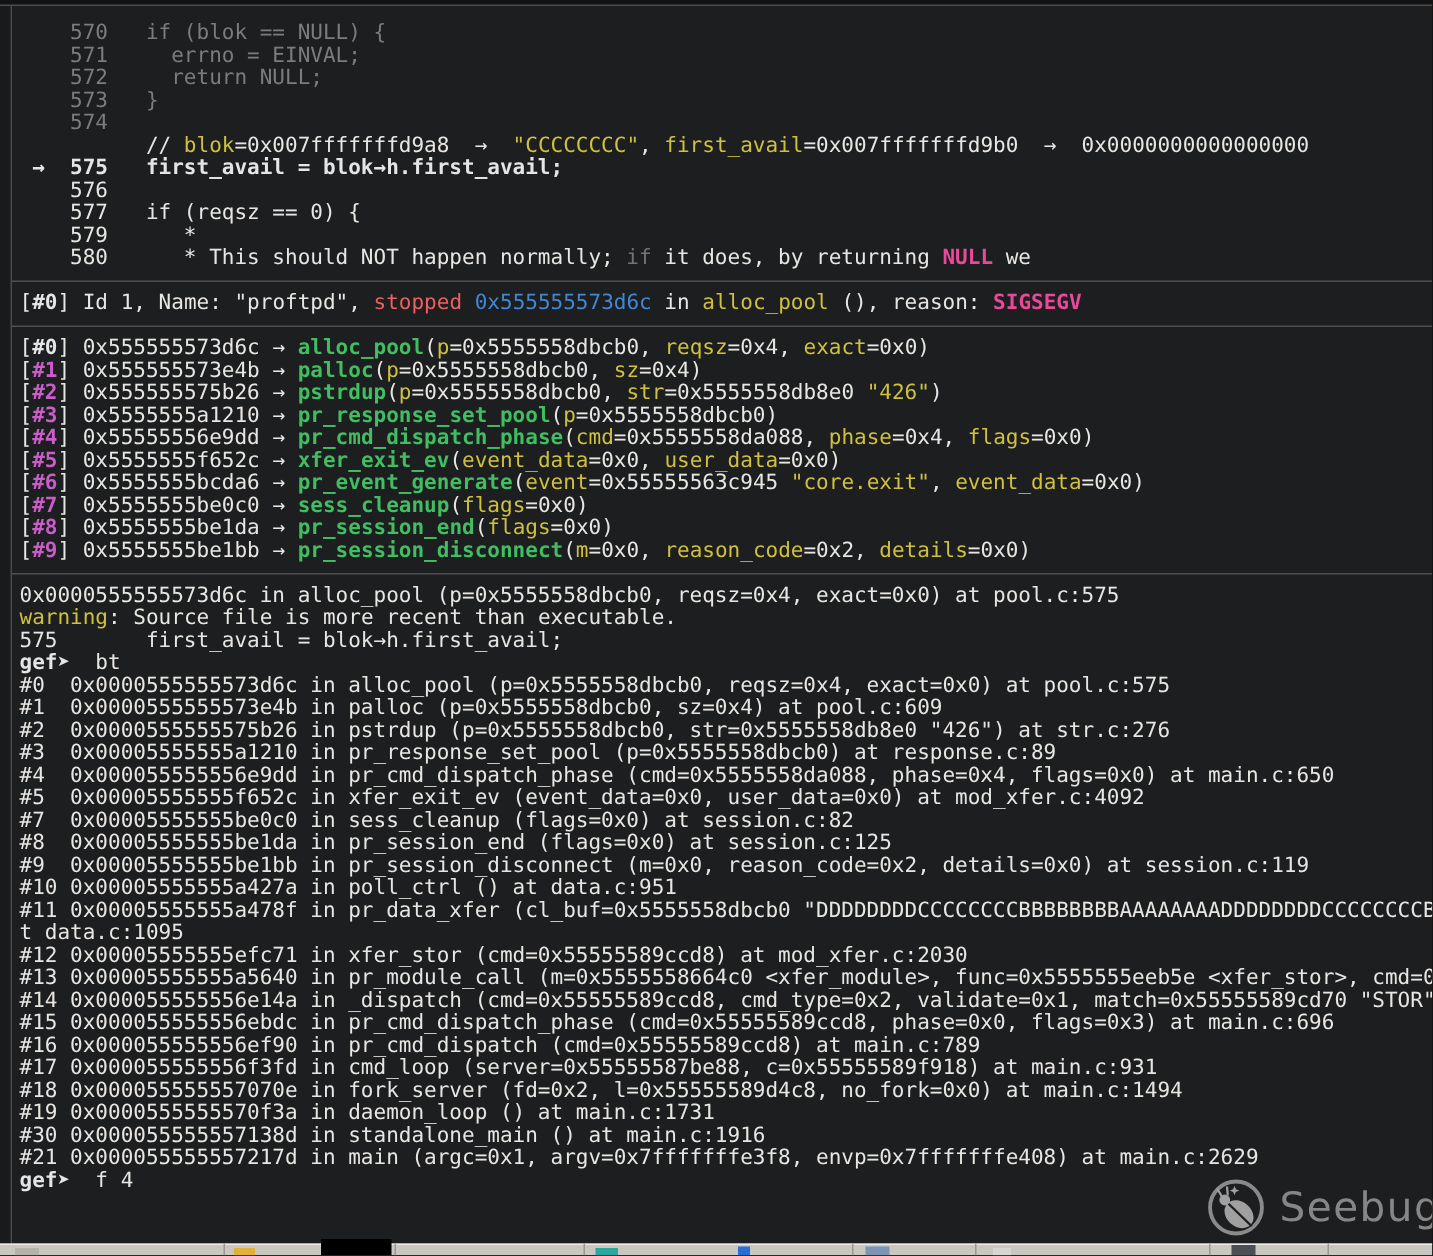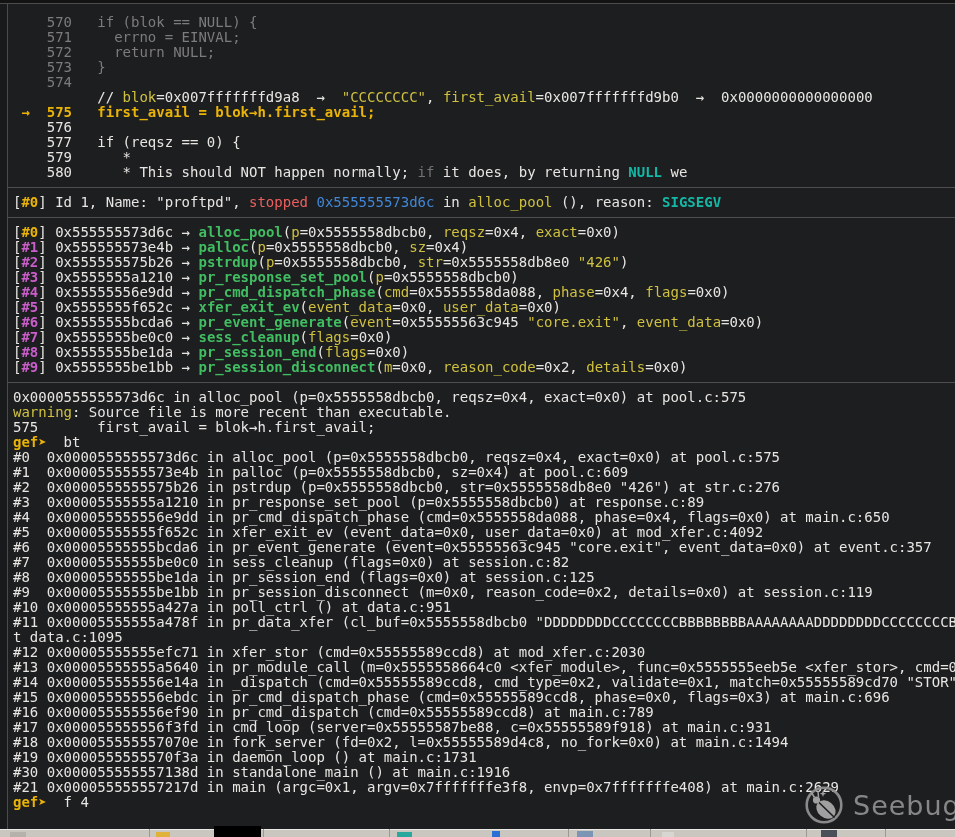--- a/index.html
+++ b/index.html
@@ -9,25 +9,25 @@
   .frame-left{position:absolute;left:7px;top:4px;bottom:8px;width:1px;background:#4c4c4c;}
   .terminal{
     position:absolute;left:8px;top:4px;right:0;bottom:8px;background:#1d1e20;
     padding:11px 0 0 5px;overflow:hidden;
     font-family:"DejaVu Sans Mono",monospace;font-size:14px;line-height:15px;color:#e8e6e3;
   }
   .line{margin:0;white-space:pre;height:15px;font-family:inherit;font-size:inherit;line-height:inherit;}
   .separator{height:1px;background:#4e4e4e;margin:7px 0 7px -5px;}
   .c-fg{color:#e8e6e3;}
   .c-dim{color:#7c7c7c;}
-  .c-green{color:#eab308;font-weight:bold;}
+  .c-green{color:#e5e5e5;font-weight:bold;}
   .c-fn{color:#41bd62;font-weight:bold;}
   .c-yellow{color:#cfc13f;}
   .c-magenta{color:#c95dc9;font-weight:bold;}
-  .c-pink{color:#14b8a6;font-weight:bold;}
+  .c-pink{color:#ec4899;font-weight:bold;}
   .c-blue{color:#4287d6;text-align:right;}
   .c-red{color:#ee5f5f;}
   .c-lblue{color:#737373;}
   .watermark{position:absolute;left:804px;top:785px;display:flex;align-items:center;gap:9px;opacity:.95;}
   .wm-text{font-family:"DejaVu Sans",sans-serif;font-size:27px;color:#8d8d8d;letter-spacing:1px;}
   .taskbar{position:absolute;left:0;bottom:0;width:955px;height:8px;background:#c9c7c0;border-top:1px solid #eceae6;box-sizing:border-box;}
   .tb-sep{position:absolute;bottom:0;width:1px;height:8px;background:#9b9992;}
   .tb-frag{position:absolute;bottom:0;}
 </style>
 </head>
@@ -74,21 +74,20 @@
         <pre class="line"><span class="c-fg">0x0000555555573d6c in alloc_pool (p=0x5555558dbcb0, reqsz=0x4, exact=0x0) at pool.c:575</span></pre>
         <pre class="line"><span class="c-yellow">warning</span><span class="c-fg">: Source file is more recent than executable.</span></pre>
         <pre class="line"><span class="c-fg">575       first_avail = blok→h.first_avail;</span></pre>
         <pre class="line"><span class="c-green">gef➤</span><span class="c-fg">  bt</span></pre>
         <pre class="line"><span class="c-fg">#0  0x0000555555573d6c in alloc_pool (p=0x5555558dbcb0, reqsz=0x4, exact=0x0) at pool.c:575</span></pre>
         <pre class="line"><span class="c-fg">#1  0x0000555555573e4b in palloc (p=0x5555558dbcb0, sz=0x4) at pool.c:609</span></pre>
         <pre class="line"><span class="c-fg">#2  0x0000555555575b26 in pstrdup (p=0x5555558dbcb0, str=0x5555558db8e0 "426") at str.c:276</span></pre>
         <pre class="line"><span class="c-fg">#3  0x00005555555a1210 in pr_response_set_pool (p=0x5555558dbcb0) at response.c:89</span></pre>
         <pre class="line"><span class="c-fg">#4  0x000055555556e9dd in pr_cmd_dispatch_phase (cmd=0x5555558da088, phase=0x4, flags=0x0) at main.c:650</span></pre>
         <pre class="line"><span class="c-fg">#5  0x00005555555f652c in xfer_exit_ev (event_data=0x0, user_data=0x0) at mod_xfer.c:4092</span></pre>
-        <pre class="line"><span class="c-fg">#6  0x00005555555bcda6 in pr_event_generate (event=0x55555563c945 "core.exit", event_data=0x0) at event.c:357</span></pre>
         <pre class="line"><span class="c-fg">#7  0x00005555555be0c0 in sess_cleanup (flags=0x0) at session.c:82</span></pre>
         <pre class="line"><span class="c-fg">#8  0x00005555555be1da in pr_session_end (flags=0x0) at session.c:125</span></pre>
         <pre class="line"><span class="c-fg">#9  0x00005555555be1bb in pr_session_disconnect (m=0x0, reason_code=0x2, details=0x0) at session.c:119</span></pre>
         <pre class="line"><span class="c-fg">#10 0x00005555555a427a in poll_ctrl () at data.c:951</span></pre>
         <pre class="line"><span class="c-fg">#11 0x00005555555a478f in pr_data_xfer (cl_buf=0x5555558dbcb0 "DDDDDDDDCCCCCCCCBBBBBBBBAAAAAAAADDDDDDDDCCCCCCCCBBBBBBBBAAAAAAAA</span></pre>
         <pre class="line"><span class="c-fg">t data.c:1095</span></pre>
         <pre class="line"><span class="c-fg">#12 0x00005555555efc71 in xfer_stor (cmd=0x55555589ccd8) at mod_xfer.c:2030</span></pre>
         <pre class="line"><span class="c-fg">#13 0x00005555555a5640 in pr_module_call (m=0x5555558664c0 &lt;xfer_module&gt;, func=0x5555555eeb5e &lt;xfer_stor&gt;, cmd=0x55555</span></pre>
         <pre class="line"><span class="c-fg">#14 0x000055555556e14a in _dispatch (cmd=0x55555589ccd8, cmd_type=0x2, validate=0x1, match=0x55555589cd70 "STOR") at ma</span></pre>
         <pre class="line"><span class="c-fg">#15 0x000055555556ebdc in pr_cmd_dispatch_phase (cmd=0x55555589ccd8, phase=0x0, flags=0x3) at main.c:696</span></pre>

